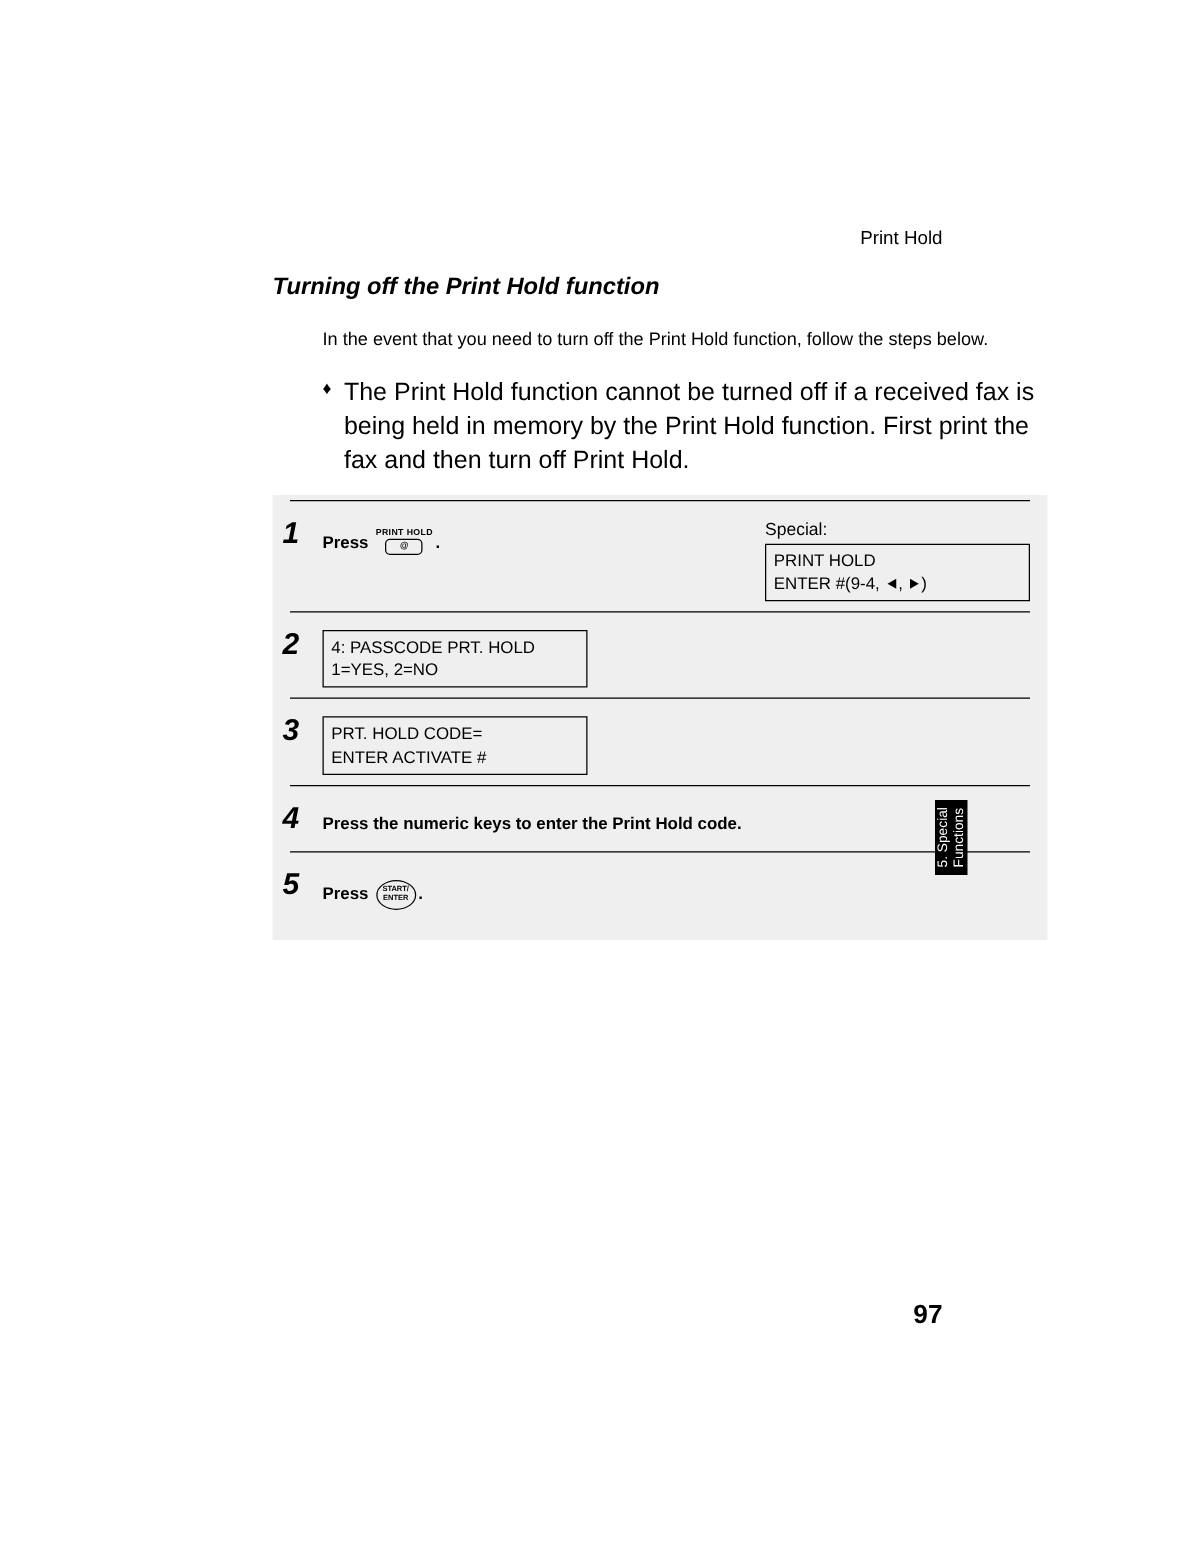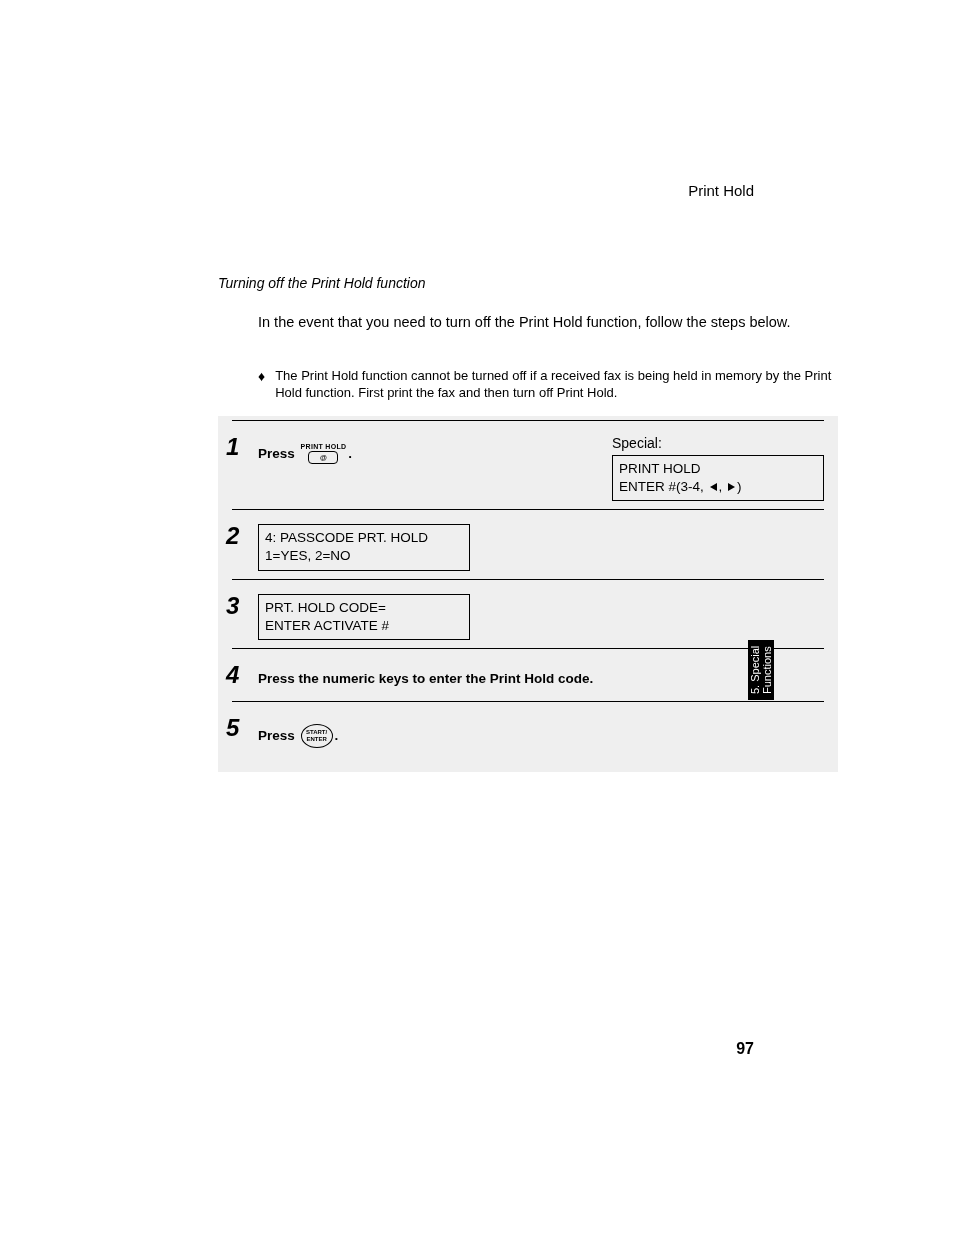--- a/index.html
+++ b/index.html
@@ -15,44 +15,44 @@
       padding: 175px 116px 0 218px;
       position: relative;
     }
     .running-head {
       position: absolute;
       top: 182px;
       right: 200px;
       font-size: 15px;
     }
     .section-title {
-      font-size: 14px;
-      font-weight: normal;
+      font-size: 19px;
+      font-weight: bold;
       font-style: italic;
-      margin-top: 100px;
+      margin-top: 44px;
       margin-bottom: 22px;
     }
     .intro {
       margin-left: 40px;
       font-size: 14.5px;
       line-height: 1.35;
-      margin-bottom: 34px;
+      margin-bottom: 18px;
     }
     .bullet-row {
       display: flex;
       margin-left: 40px;
       margin-bottom: 14px;
     }
     .bullet {
       margin-right: 10px;
       font-size: 14px;
       line-height: 1.35;
     }
     .bullet-text {
-      font-size: 13px;
+      font-size: 20px;
       line-height: 1.35;
     }
     .steps-box {
       background: #efefef;
       margin-top: 6px;
       padding: 4px 0 16px 0;
     }
     .step-sep {
       border-top: 1px solid #000;
       margin: 0 14px 8px 14px;
@@ -180,21 +180,21 @@
       justify-content: center;
       writing-mode: vertical-rl;
       transform: rotate(180deg);
       text-align: center;
       line-height: 1.1;
     }
     .page-num {
       position: absolute;
       right: 200px;
       top: 1040px;
-      font-size: 16px;
+      font-size: 21px;
       font-weight: bold;
     }
   </style>
 </head>
 <body>
 
 <div class="page">
   <div class="running-head">Print Hold</div>
 
   <h2 class="section-title">Turning off the Print Hold function</h2>
@@ -217,21 +217,21 @@
           <span class="print-hold-btn">
             <span class="print-hold-label">PRINT HOLD</span>
             <span class="print-hold-key"></span>
           </span><span>.</span>
         </div>
         <div class="display-col">
           <div class="display-label">Special:</div>
           <div class="display-box">
             <div>PRINT HOLD</div>
             <div>
-              <span>ENTER #(3-4, </span><span class="tri-left"></span><span>, </span><span class="tri-right"></span><span>)</span>
+              <span>ENTER #(9-4, </span><span class="tri-left"></span><span>, </span><span class="tri-right"></span><span>)</span>
             </div>
           </div>
         </div>
       </div>
     </div>
 
     <div class="step-sep"></div>
     <div class="step">
       <div class="step-num">2</div>
       <div class="step-body">

